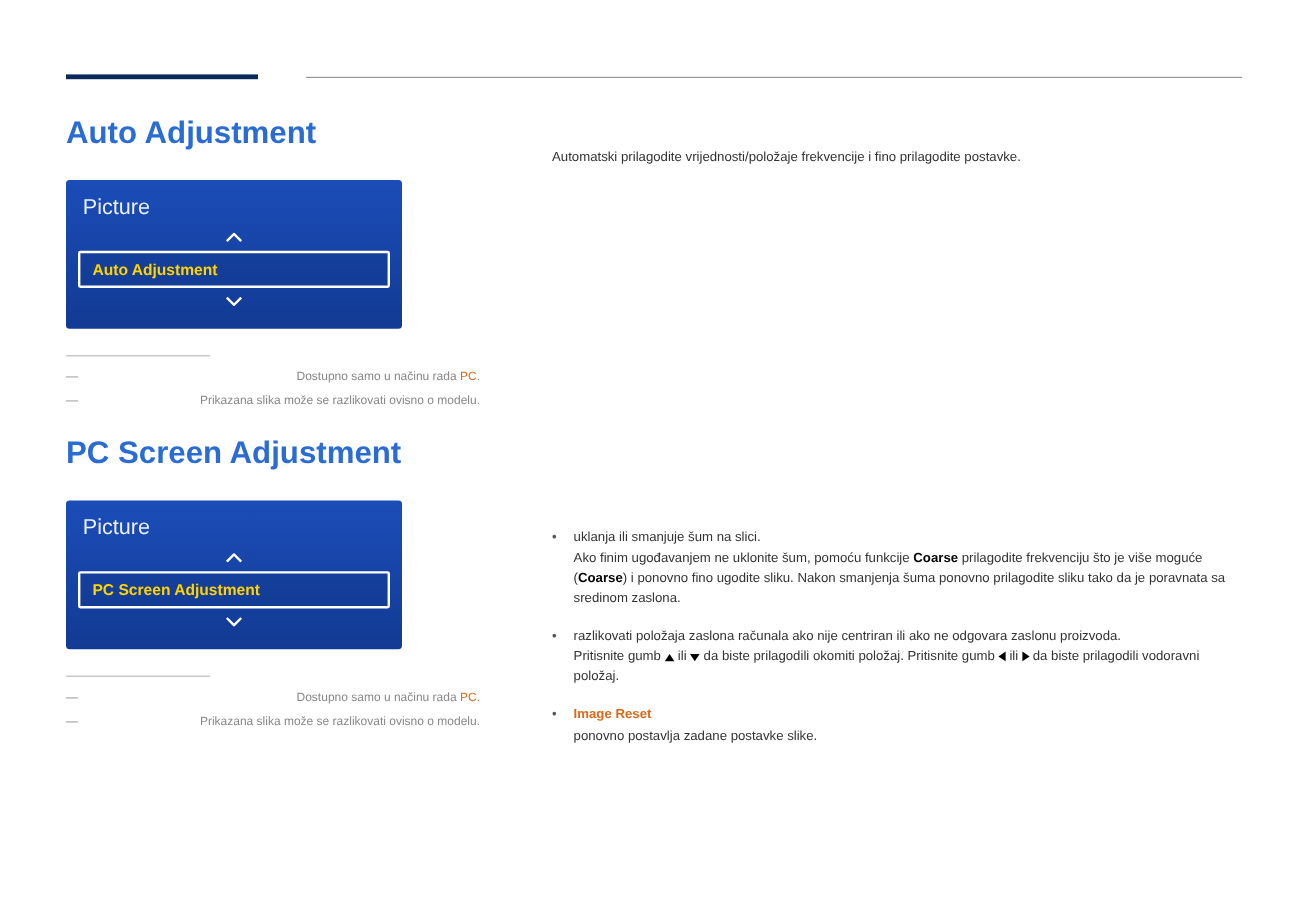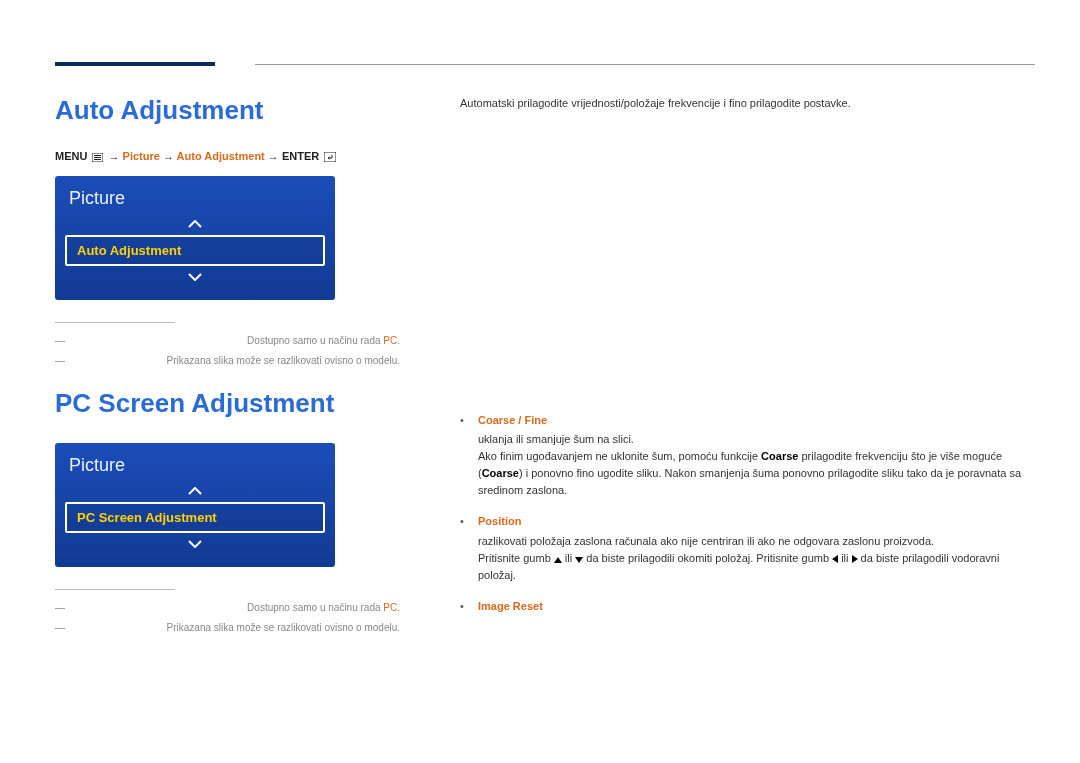--- a/index.html
+++ b/index.html
@@ -129,21 +129,21 @@
   }
   .bullet-body { flex: 1 1 auto; }
   .bullet-title {
     color: #d9691b;
     font-weight: 700;
     margin-bottom: 3px;
   }
   .bullet-text { color: #333; line-height: 1.55; }
   .bullet-text b { color: #000; font-weight: 700; }
   .top-desc {
-    margin-top: 0;
+    margin-top: 28px;
     font-size: 11px;
     color: #333;
   }
   .section2 { margin-top: 22px; }
   .triangle-small {
     display: inline-block;
     width: 0; height: 0;
     vertical-align: -1px;
   }
   .tri-up { border-left: 4px solid transparent; border-right: 4px solid transparent; border-bottom: 6px solid #000; }
@@ -157,31 +157,20 @@
 <div class="top-bar"></div>
 <div class="top-rule"></div>
 
 <div class="page">
 
   <div class="left-col">
 
     <div>
       <h1 class="section-title">Auto Adjustment</h1>
 
-      <div class="breadcrumb">
-        <span>MENU </span><svg class="bc-icon" width="11" height="9" viewBox="0 0 11 9">
-            <rect x="0" y="0" width="11" height="9" fill="none" stroke="#222" stroke-width="1"></rect>
-            <line x1="2" y1="2.5" x2="9" y2="2.5" stroke="#222"></line>
-            <line x1="2" y1="4.5" x2="9" y2="4.5" stroke="#222"></line>
-            <line x1="2" y1="6.5" x2="9" y2="6.5" stroke="#222"></line>
-          </svg><span> → </span><span class="orange">Picture</span><span> → </span><span class="orange">Auto Adjustment</span><span> → </span><span>ENTER </span><svg class="bc-icon" width="12" height="10" viewBox="0 0 12 10">
-            <rect x="0" y="0" width="12" height="10" fill="none" stroke="#222"></rect>
-            <path d="M8 3 L8 6 L4 6 M4 6 L5.5 4.8 M4 6 L5.5 7.2" fill="none" stroke="#222" stroke-width="1"></path>
-          </svg>
-      </div>
 
       <div class="menu-panel">
         <div class="menu-title">Picture</div>
         <div class="chev-row"><svg width="14" height="8" viewBox="0 0 14 8">
               <path d="M1 7 L7 1 L13 7" fill="none" stroke="#fff" stroke-width="2"></path>
             </svg></div>
         <div class="menu-item">Auto Adjustment</div>
         <div class="chev-row"><svg width="14" height="8" viewBox="0 0 14 8">
               <path d="M1 1 L7 7 L13 1" fill="none" stroke="#fff" stroke-width="2"></path>
             </svg></div>
@@ -219,42 +208,41 @@
   </div>
 
   <div class="right-col">
     <p class="top-desc">Automatski prilagodite vrijednosti/položaje frekvencije i fino prilagodite postavke.</p>
 
     <div class="bullet-list">
 
       <div class="bullet-item">
         <div class="bullet-dot">•</div>
         <div class="bullet-body">
-          <div class="bullet-title">Coarse / Fine</div>
           <div class="bullet-text">
             <span>uklanja ili smanjuje šum na slici.</span><br>
             <span>Ako finim ugođavanjem ne uklonite šum, pomoću funkcije </span><b>Coarse</b><span> prilagodite frekvenciju što je više moguće (</span><b>Coarse</b><span>) i ponovno fino ugodite sliku. Nakon smanjenja šuma ponovno prilagodite sliku tako da je poravnata sa sredinom zaslona.</span>
           </div>
         </div>
       </div>
 
       <div class="bullet-item">
         <div class="bullet-dot">•</div>
         <div class="bullet-body">
-          <div class="bullet-title">Position</div>
           <div class="bullet-text">
             <span>razlikovati položaja zaslona računala ako nije centriran ili ako ne odgovara zaslonu proizvoda.</span><br>
             <span>Pritisnite gumb </span><span class="triangle-small tri-up"></span><span> ili </span><span class="triangle-small tri-down"></span><span> da biste prilagodili okomiti položaj. Pritisnite gumb </span><span class="triangle-small tri-left"></span><span> ili </span><span class="triangle-small tri-right"></span><span> da biste prilagodili vodoravni položaj.</span>
           </div>
         </div>
       </div>
 
       <div class="bullet-item">
         <div class="bullet-dot">•</div>
         <div class="bullet-body">
           <div class="bullet-title">Image Reset</div>
+          <div class="bullet-text">ponovno postavlja zadane postavke slike.</div>
         </div>
       </div>
 
     </div>
   </div>
 
 </div>
 
 </body></html>

